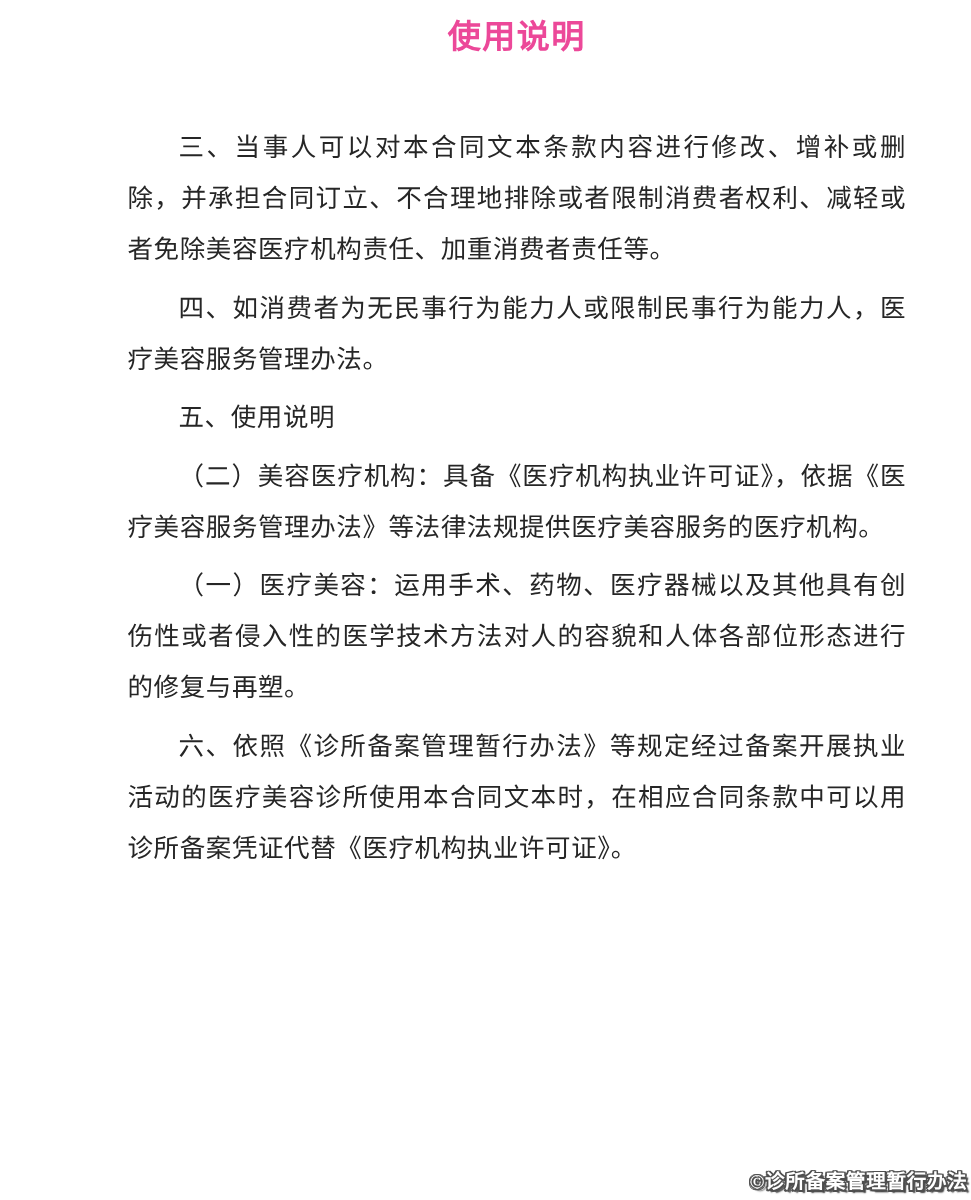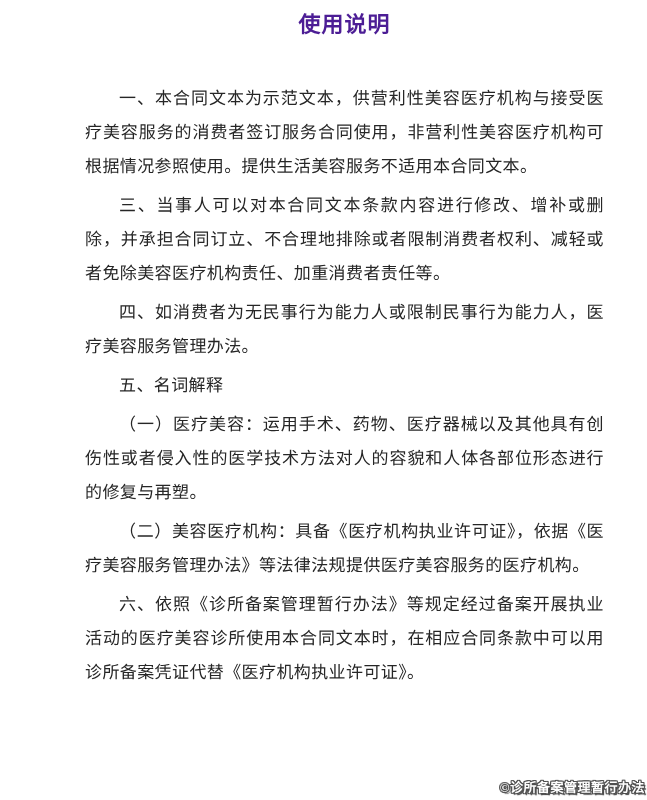--- a/index.html
+++ b/index.html
@@ -21,21 +21,21 @@
     left: 85px;
     width: 519px;
   }
   .doc-title {
     margin: 0 0 42px 0;
     font-size: 22px;
     line-height: 30px;
     font-weight: bold;
     letter-spacing: 1px;
     text-align: center;
-    color: #4c1d95;
+    color: #ec4899;
   }
   .para {
     margin: 0 0 5px 0;
     font-size: 17px;
     line-height: 34px;
     letter-spacing: 0.4px;
     color: #262626;
     text-align: justify;
     text-indent: 2em;
     word-break: break-all;
@@ -62,23 +62,22 @@
        2px  2px 1px #3a3a3a;
   }
 </style>
 </head>
 <body>
 
 <div class="page">
   <div class="content">
     <h1 class="doc-title">使用说明</h1>
     <div>
-        <p class="para">一、本合同文本为示范文本，供营利性美容医疗机构与接受医疗美容服务的消费者签订服务合同使用，非营利性美容医疗机构可根据情况参照使用。提供生活美容服务不适用本合同文本。</p>
         <p class="para">三、当事人可以对本合同文本条款内容进行修改、增补或删除，并承担合同订立、不合理地排除或者限制消费者权利、减轻或者免除美容医疗机构责任、加重消费者责任等。</p>
         <p class="para">四、如消费者为无民事行为能力人或限制民事行为能力人，医疗美容服务管理办法。</p>
-        <p class="para">五、名词解释</p>
+        <p class="para">五、使用说明</p>
+        <p class="para">（二）美容医疗机构：具备《医疗机构执业许可证》，依据《医疗美容服务管理办法》等法律法规提供医疗美容服务的医疗机构。</p>
         <p class="para">（一）医疗美容：运用手术、药物、医疗器械以及其他具有创伤性或者侵入性的医学技术方法对人的容貌和人体各部位形态进行的修复与再塑。</p>
-        <p class="para">（二）美容医疗机构：具备《医疗机构执业许可证》，依据《医疗美容服务管理办法》等法律法规提供医疗美容服务的医疗机构。</p>
         <p class="para">六、依照《诊所备案管理暂行办法》等规定经过备案开展执业活动的医疗美容诊所使用本合同文本时，在相应合同条款中可以用诊所备案凭证代替《医疗机构执业许可证》。</p>
       </div>
   </div>
   <div class="watermark">©诊所备案管理暂行办法</div>
 </div>
 
 </body></html>

